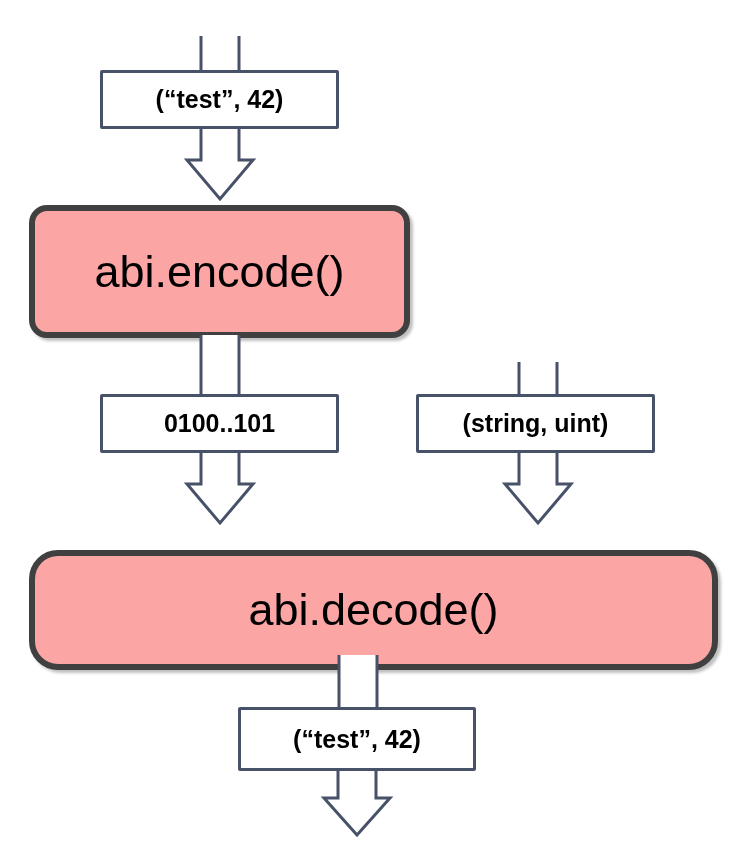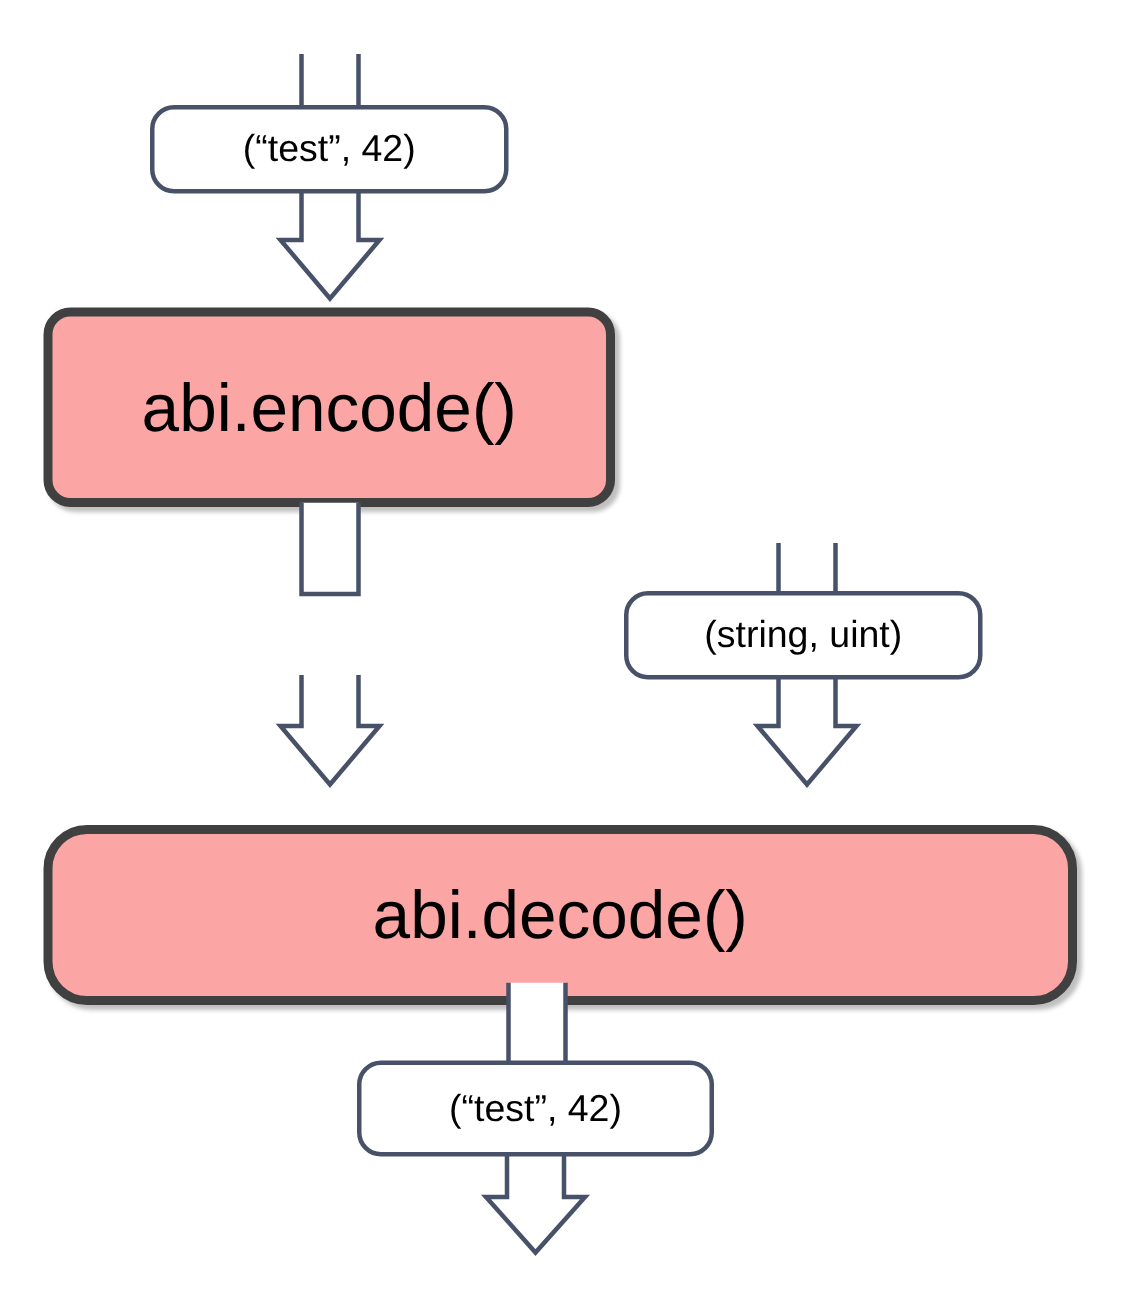--- a/index.html
+++ b/index.html
@@ -24,23 +24,24 @@
   .process{
     background:#fca5a5;
     border:6px solid #404040;
     border-radius:18px;
     font-size:45px;
     box-shadow:3px 3px 3px rgba(0,0,0,0.25);
   }
   .label-box{
     background:#ffffff;
     border:3px solid #475168;
-    border-radius:16px;
+    border-radius:2px;
     font-size:25px;
     z-index:3;
+    font-weight:bold;
   }
   .arrow{
     position:absolute;
     z-index:1;
   }
   .arrow svg{display:block;overflow:visible;}
   .arrow path{
     fill:#ffffff;
     stroke:#475168;
     stroke-width:3;
@@ -80,20 +81,23 @@
   <div class="node process" style="left:29px;top:205px;width:381px;height:133px;">
     <span>abi.encode()</span>
   </div>
 
   <div class="stem" style="left:198px;top:335px;width:44px;height:63px;">
     <svg width="44" height="63" viewBox="0 0 44 63">
       <path d="M 3 0 L 3 61 L 41 61 L 41 0"></path>
     </svg>
   </div>
 
+  <div class="node label-box" style="left:100px;top:394px;width:239px;height:59px;">
+    <span>0100..101</span>
+  </div>
 
   <div class="arrow" style="left:185px;top:450px;width:70px;height:76px;">
     <svg width="70" height="76" viewBox="0 0 70 76">
       <path d="M 16 0 L 16 34 L 2 34 L 35 73 L 68 34 L 54 34 L 54 0"></path>
     </svg>
   </div>
 
   <div class="stem" style="left:516px;top:362px;width:44px;height:36px;">
     <svg width="44" height="36" viewBox="0 0 44 36">
       <path d="M 3 0 L 3 34 L 41 34 L 41 0"></path>

